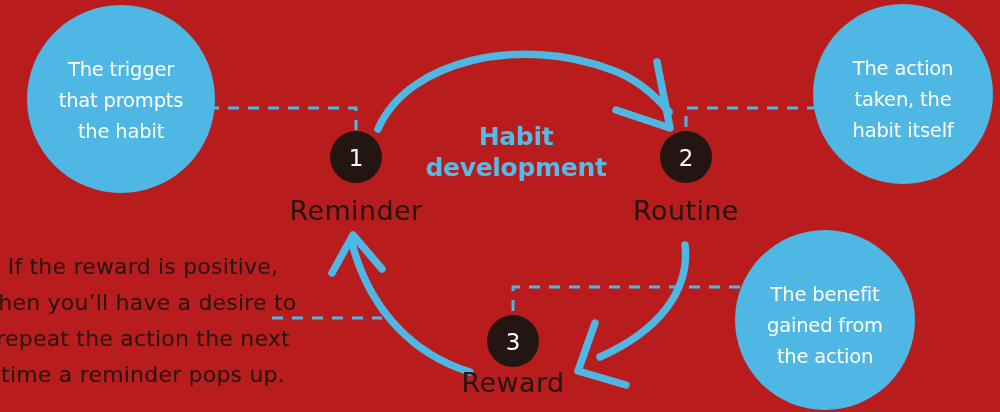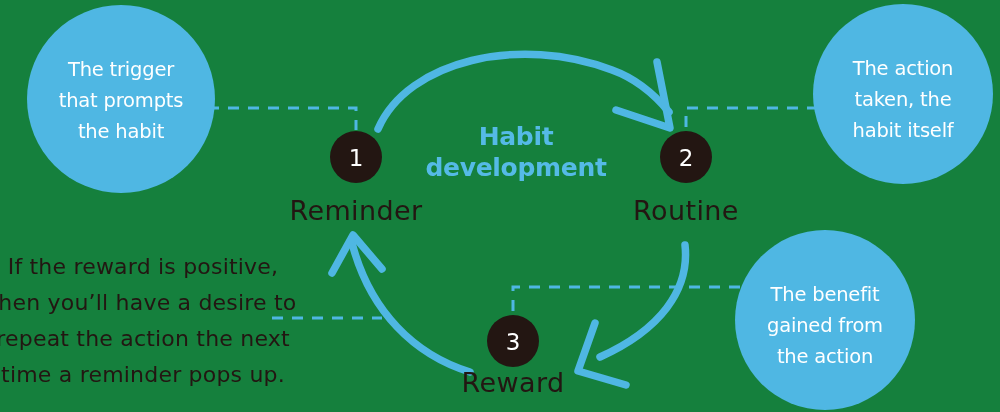--- a/index.html
+++ b/index.html
@@ -8,21 +8,21 @@
     padding: 0;
     background: #ffffff;
   }
   body {
     font-family: "DejaVu Sans", sans-serif;
   }
   #stage {
     position: relative;
     width: 1000px;
     height: 412px;
-    background: #15803d;
+    background: #b91c1c;
     overflow: hidden;
   }
   #stage svg.layer {
     position: absolute;
     left: 0;
     top: 0;
     width: 1000px;
     height: 412px;
   }
   .bubble-text {

